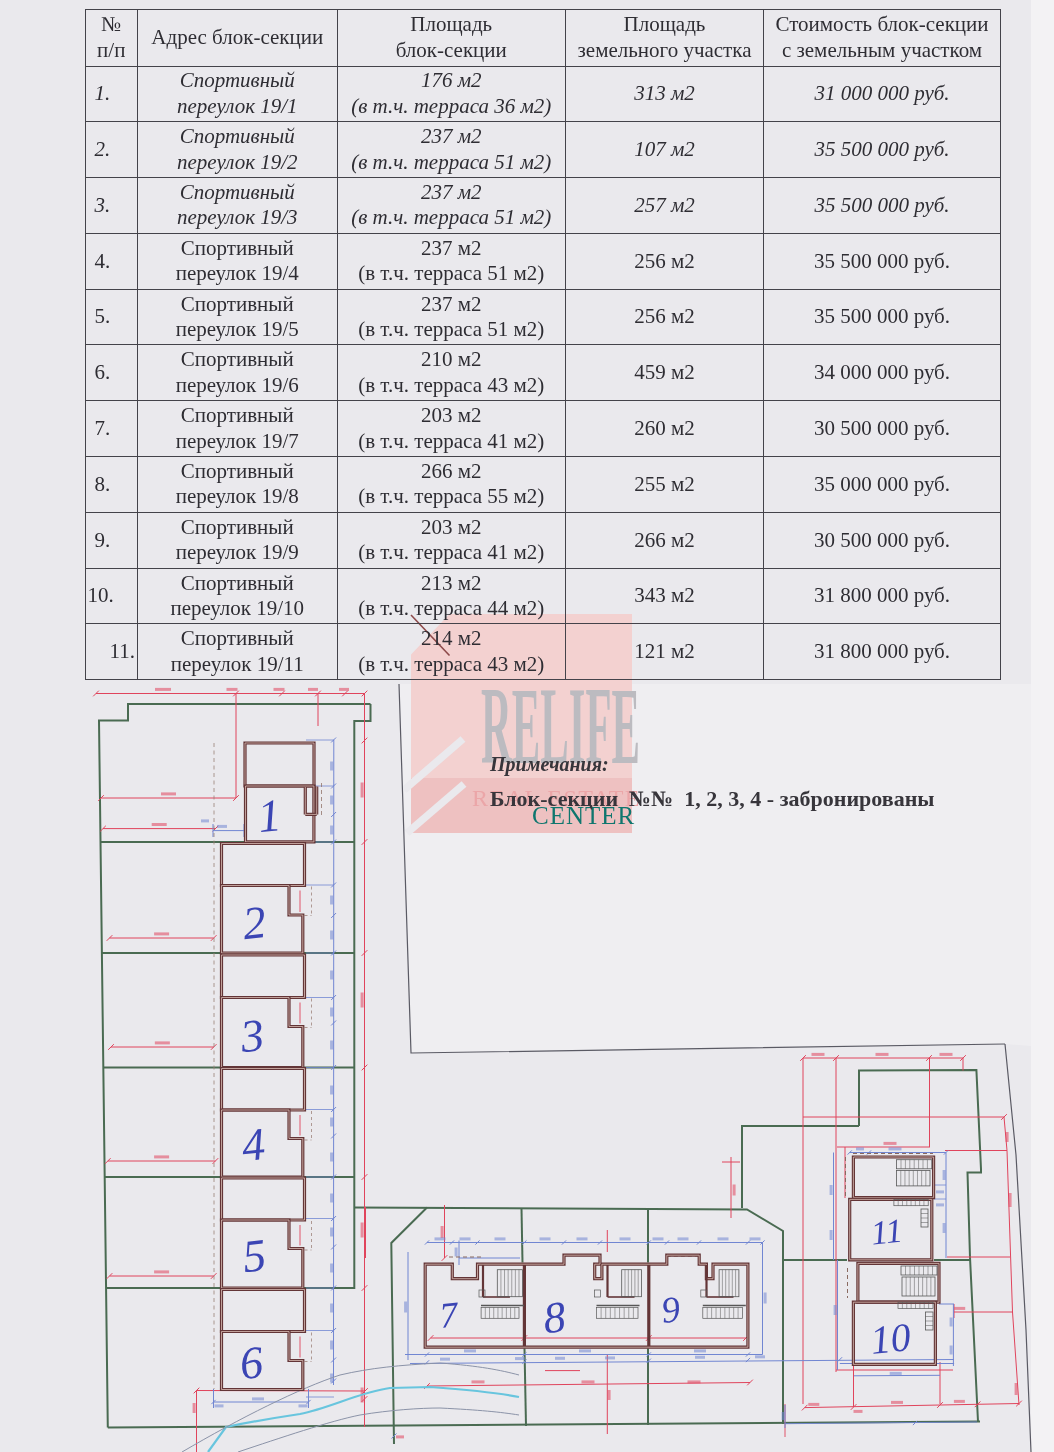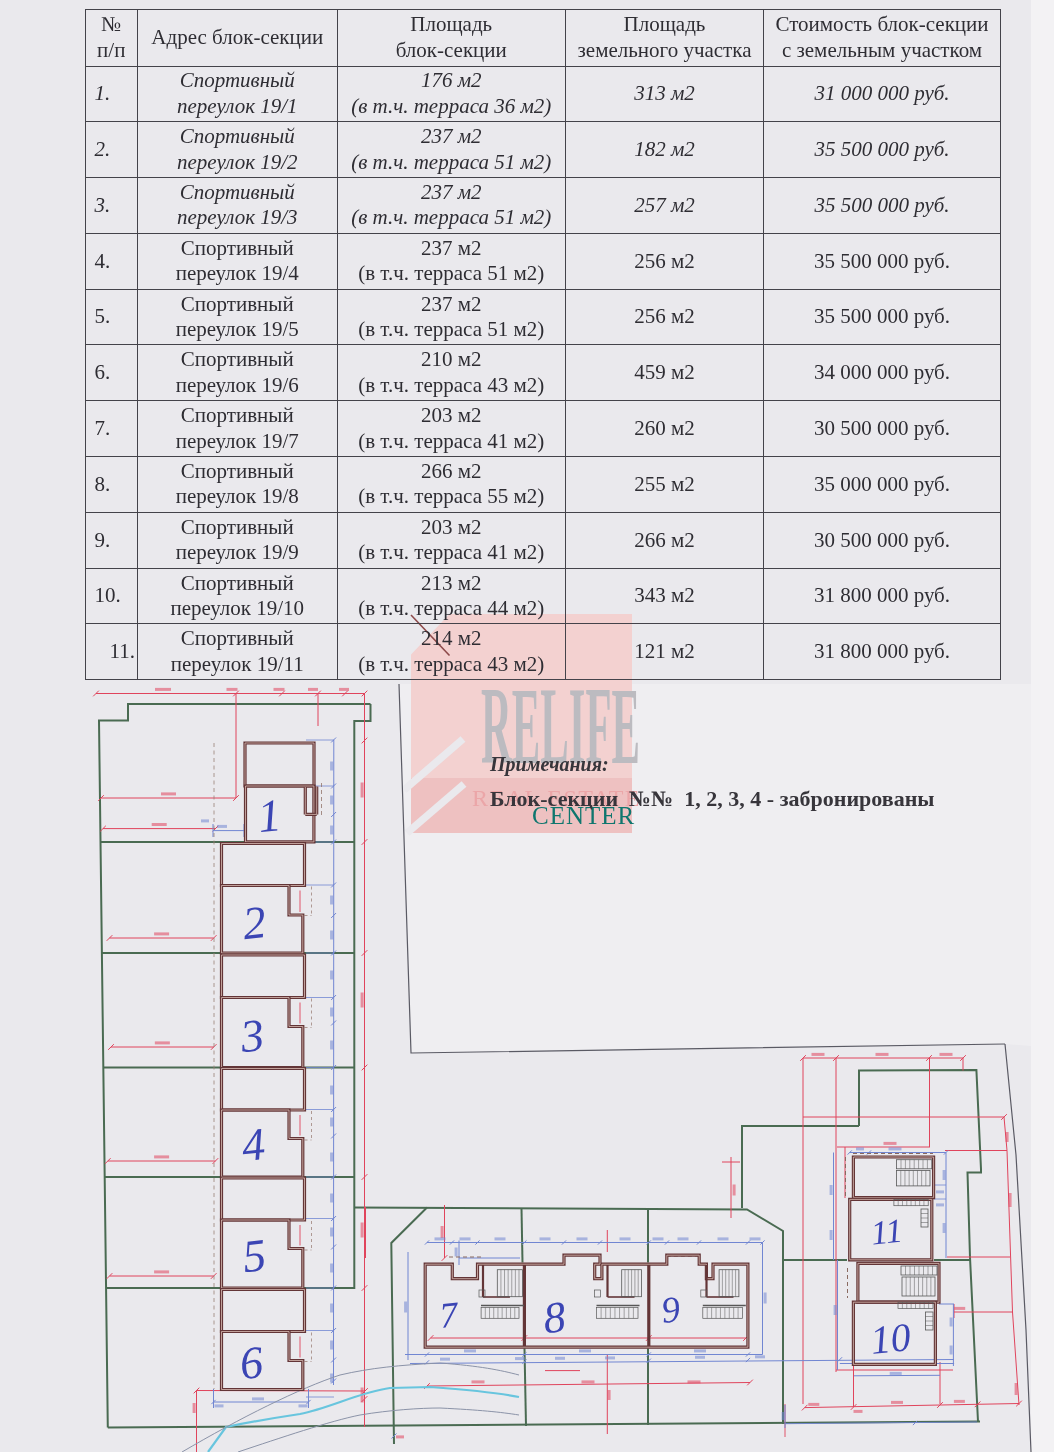--- a/index.html
+++ b/index.html
@@ -513,21 +513,21 @@
           <td class="c i" style="text-align:left;padding-left:9px">1.</td>
           <td class="c i">Спортивный<br>переулок 19/1</td>
           <td class="c i">176 м2<br>(в т.ч. терраса 36 м2)</td>
           <td class="c i">313 м2</td>
           <td class="c i">31 000 000 руб.</td>
         </tr>
         <tr style="height:55.8px">
           <td class="c i" style="text-align:left;padding-left:9px">2.</td>
           <td class="c i">Спортивный<br>переулок 19/2</td>
           <td class="c i">237 м2<br>(в т.ч. терраса 51 м2)</td>
-          <td class="c i">182 м2</td>
+          <td class="c i">107 м2</td>
           <td class="c i">35 500 000 руб.</td>
         </tr>
         <tr style="height:55.8px">
           <td class="c i" style="text-align:left;padding-left:9px">3.</td>
           <td class="c i">Спортивный<br>переулок 19/3</td>
           <td class="c i">237 м2<br>(в т.ч. терраса 51 м2)</td>
           <td class="c i">257 м2</td>
           <td class="c i">35 500 000 руб.</td>
         </tr>
         <tr style="height:55.8px">
@@ -566,21 +566,21 @@
           <td class="c">35 000 000 руб.</td>
         </tr>
         <tr style="height:55.8px">
           <td class="c" style="text-align:left;padding-left:9px">9.</td>
           <td class="c">Спортивный<br>переулок 19/9</td>
           <td class="c">203 м2<br>(в т.ч. терраса 41 м2)</td>
           <td class="c">266 м2</td>
           <td class="c">30 500 000 руб.</td>
         </tr>
         <tr style="height:55.8px">
-          <td class="c" style="text-align:left;padding-left:9px">10.</td>
+          <td class="c" style="text-align:left;padding-left:2px">10.</td>
           <td class="c">Спортивный<br>переулок 19/10</td>
           <td class="c">213 м2<br>(в т.ч. терраса 44 м2)</td>
           <td class="c">343 м2</td>
           <td class="c">31 800 000 руб.</td>
         </tr>
         <tr style="height:55.8px">
           <td class="c" style="text-align:left;padding-left:24px">11.</td>
           <td class="c">Спортивный<br>переулок 19/11</td>
           <td class="c">214 м2<br>(в т.ч. терраса 43 м2)</td>
           <td class="c">121 м2</td>

